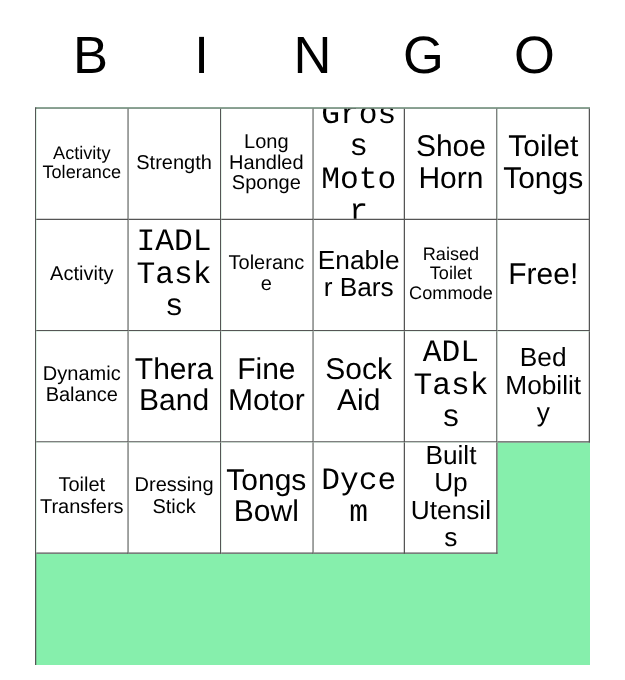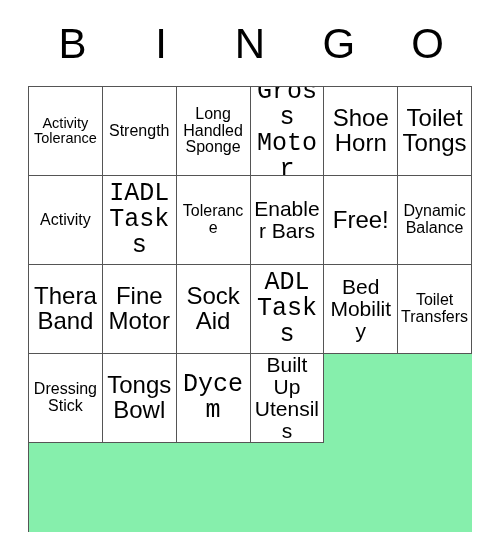--- a/index.html
+++ b/index.html
@@ -124,20 +124,23 @@
         <span class="cell-text s-lg">IADL Tasks</span>
       </div>
     <div class="cell">
         <span class="cell-text s-sm">Tolerance</span>
       </div>
 
     <div class="cell">
         <span class="cell-text s-md">Enabler Bars</span>
       </div>
     <div class="cell">
+        <span class="cell-text s-xs">Raised Toilet Commode</span>
+      </div>
+    <div class="cell">
         <span class="cell-text s-xl">Free!</span>
       </div>
     <div class="cell">
         <span class="cell-text s-sm">Dynamic Balance</span>
       </div>
     <div class="cell">
         <span class="cell-text s-xl">Thera Band</span>
       </div>
 
     <div class="cell">

